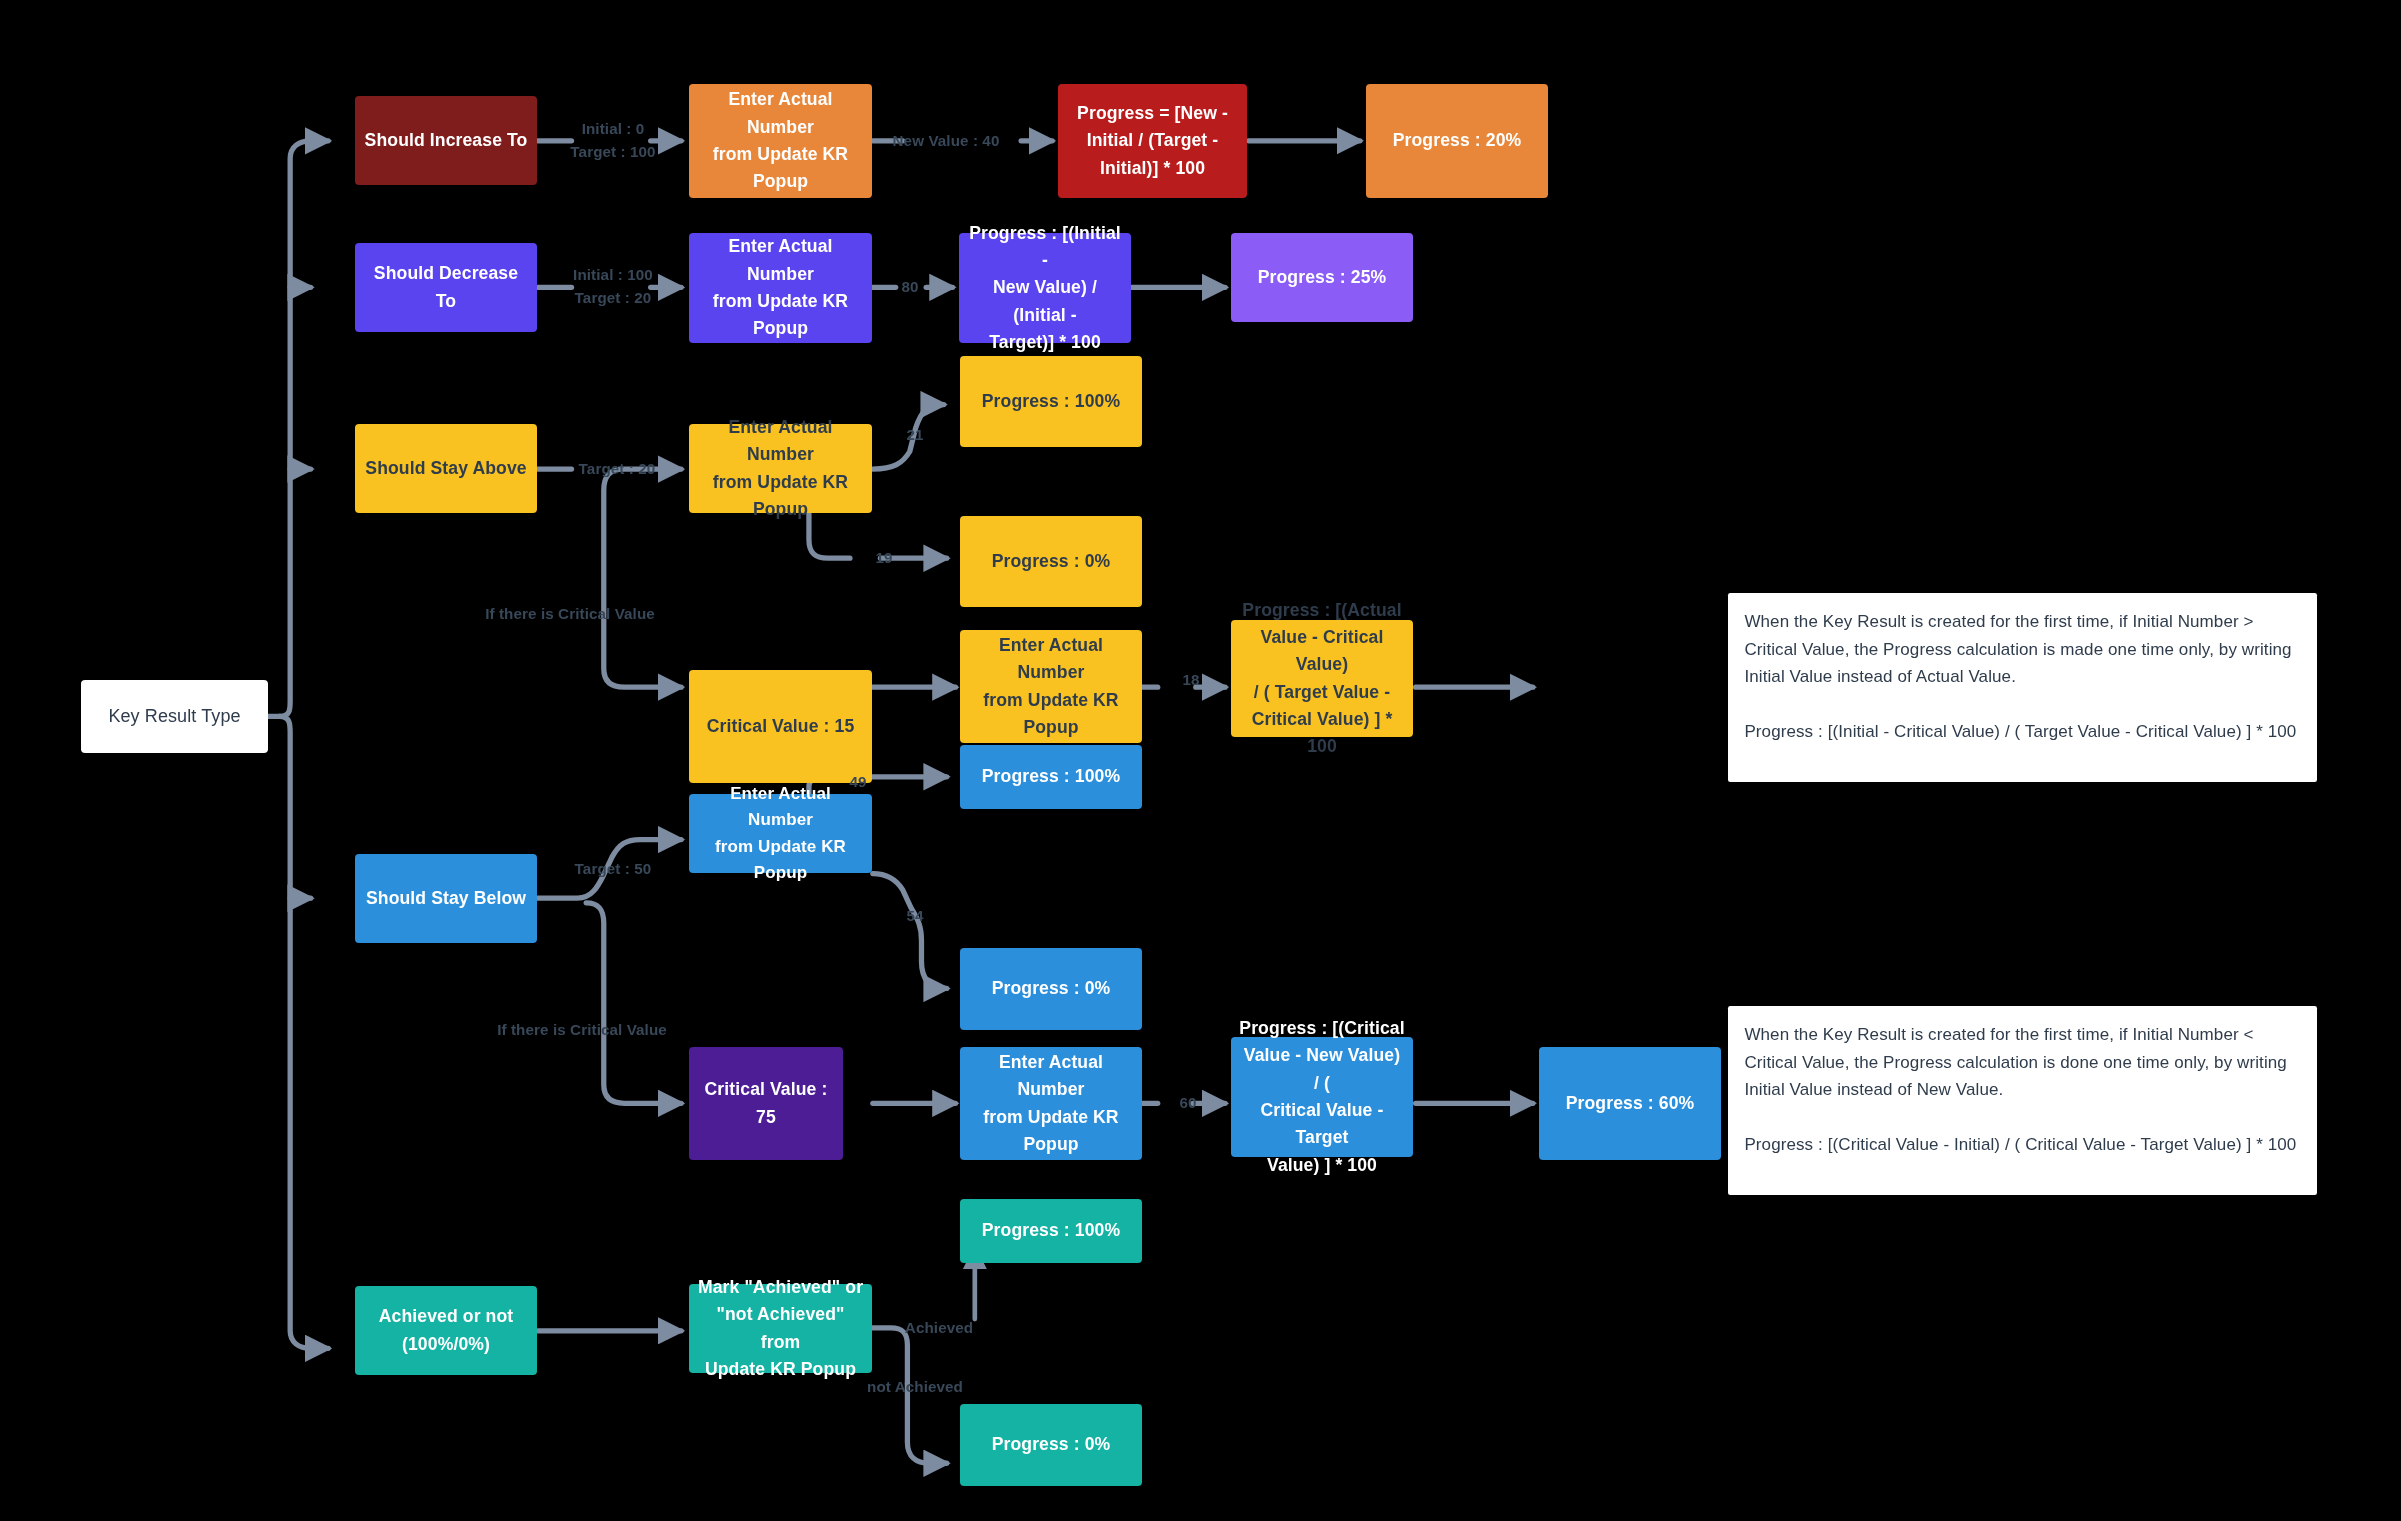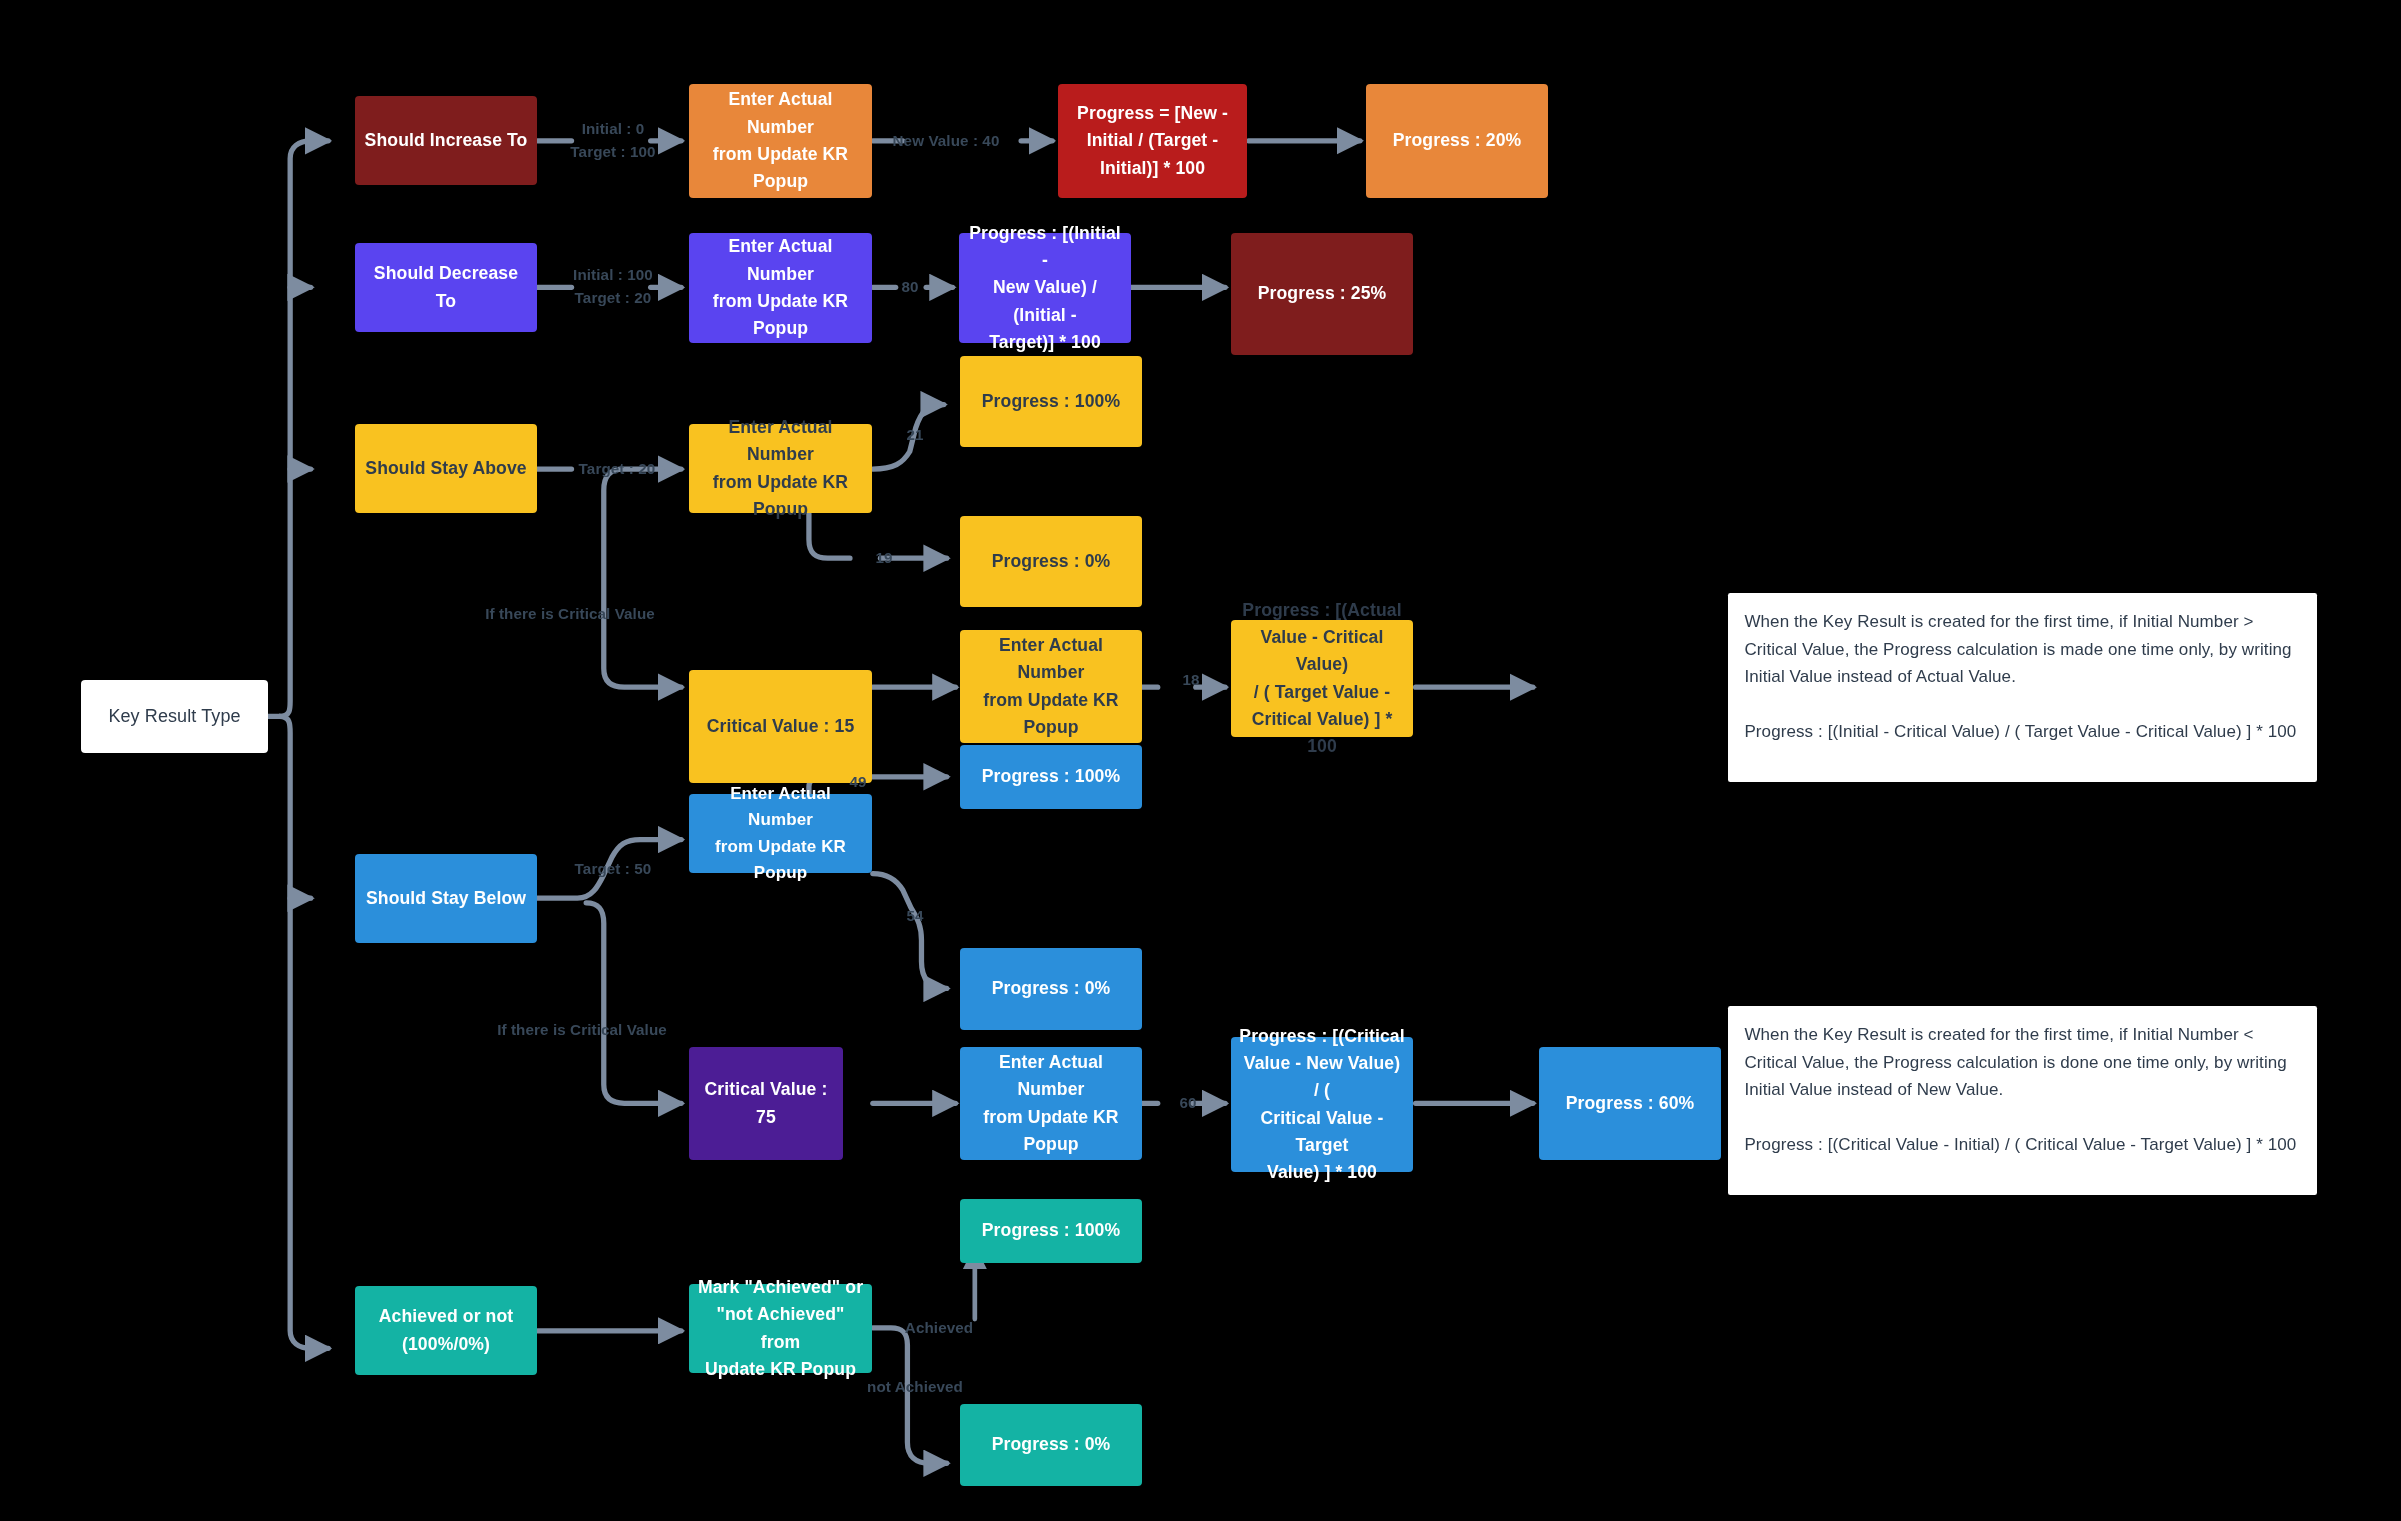--- a/index.html
+++ b/index.html
@@ -167,21 +167,21 @@
   <div class="node" style="left:689px; top:233px; width:183px; height:110px; background:#5a44f0;">
     <span class="label">Enter Actual Number
 from Update KR
 Popup</span>
   </div>
   <div class="node" style="left:959px; top:233px; width:172px; height:110px; background:#5a44f0;">
     <span class="label">Progress : [(Initial -
 New Value) / (Initial -
 Target)] * 100</span>
   </div>
-  <div class="node" style="left:1231px; top:233px; width:182px; height:122px; background:#7f1d1d;">
+  <div class="node" style="left:1231px; top:233px; width:182px; height:89px; background:#8b5cf6;">
     <span class="label">Progress : 25%</span>
   </div>
 
   <div class="node yellow" style="left:355px; top:424px; width:182px; height:89px; background:#f9c220;">
     <span class="label">Should Stay Above</span>
   </div>
   <div class="node yellow" style="left:689px; top:424px; width:183px; height:89px; background:#f9c220;">
     <span class="label">Enter Actual Number
 from Update KR
 Popup</span>
@@ -227,21 +227,21 @@
     <span class="label">Progress : 0%</span>
   </div>
   <div class="node" style="left:689px; top:1047px; width:154px; height:113px; background:#4c1d95;">
     <span class="label">Critical Value : 75</span>
   </div>
   <div class="node" style="left:960px; top:1047px; width:182px; height:113px; background:#2b8fdb;">
     <span class="label">Enter Actual Number
 from Update KR
 Popup</span>
   </div>
-  <div class="node" style="left:1231px; top:1037px; width:182px; height:135px; background:#2b8fdb;">
+  <div class="node" style="left:1231px; top:1037px; width:182px; height:120px; background:#2b8fdb;">
     <span class="label">Progress : [(Critical
 Value - New Value) / (
 Critical Value - Target
 Value) ] * 100</span>
   </div>
   <div class="node" style="left:1539px; top:1047px; width:182px; height:113px; background:#2b8fdb;">
     <span class="label">Progress : 60%</span>
   </div>
   <div class="node note" style="left:1728px; top:1006px; width:589px; height:189px;">
     <span class="label">When the Key Result is created for the first time, if Initial Number &lt; Critical Value, the Progress calculation is done one time only, by writing Initial Value instead of New Value.

